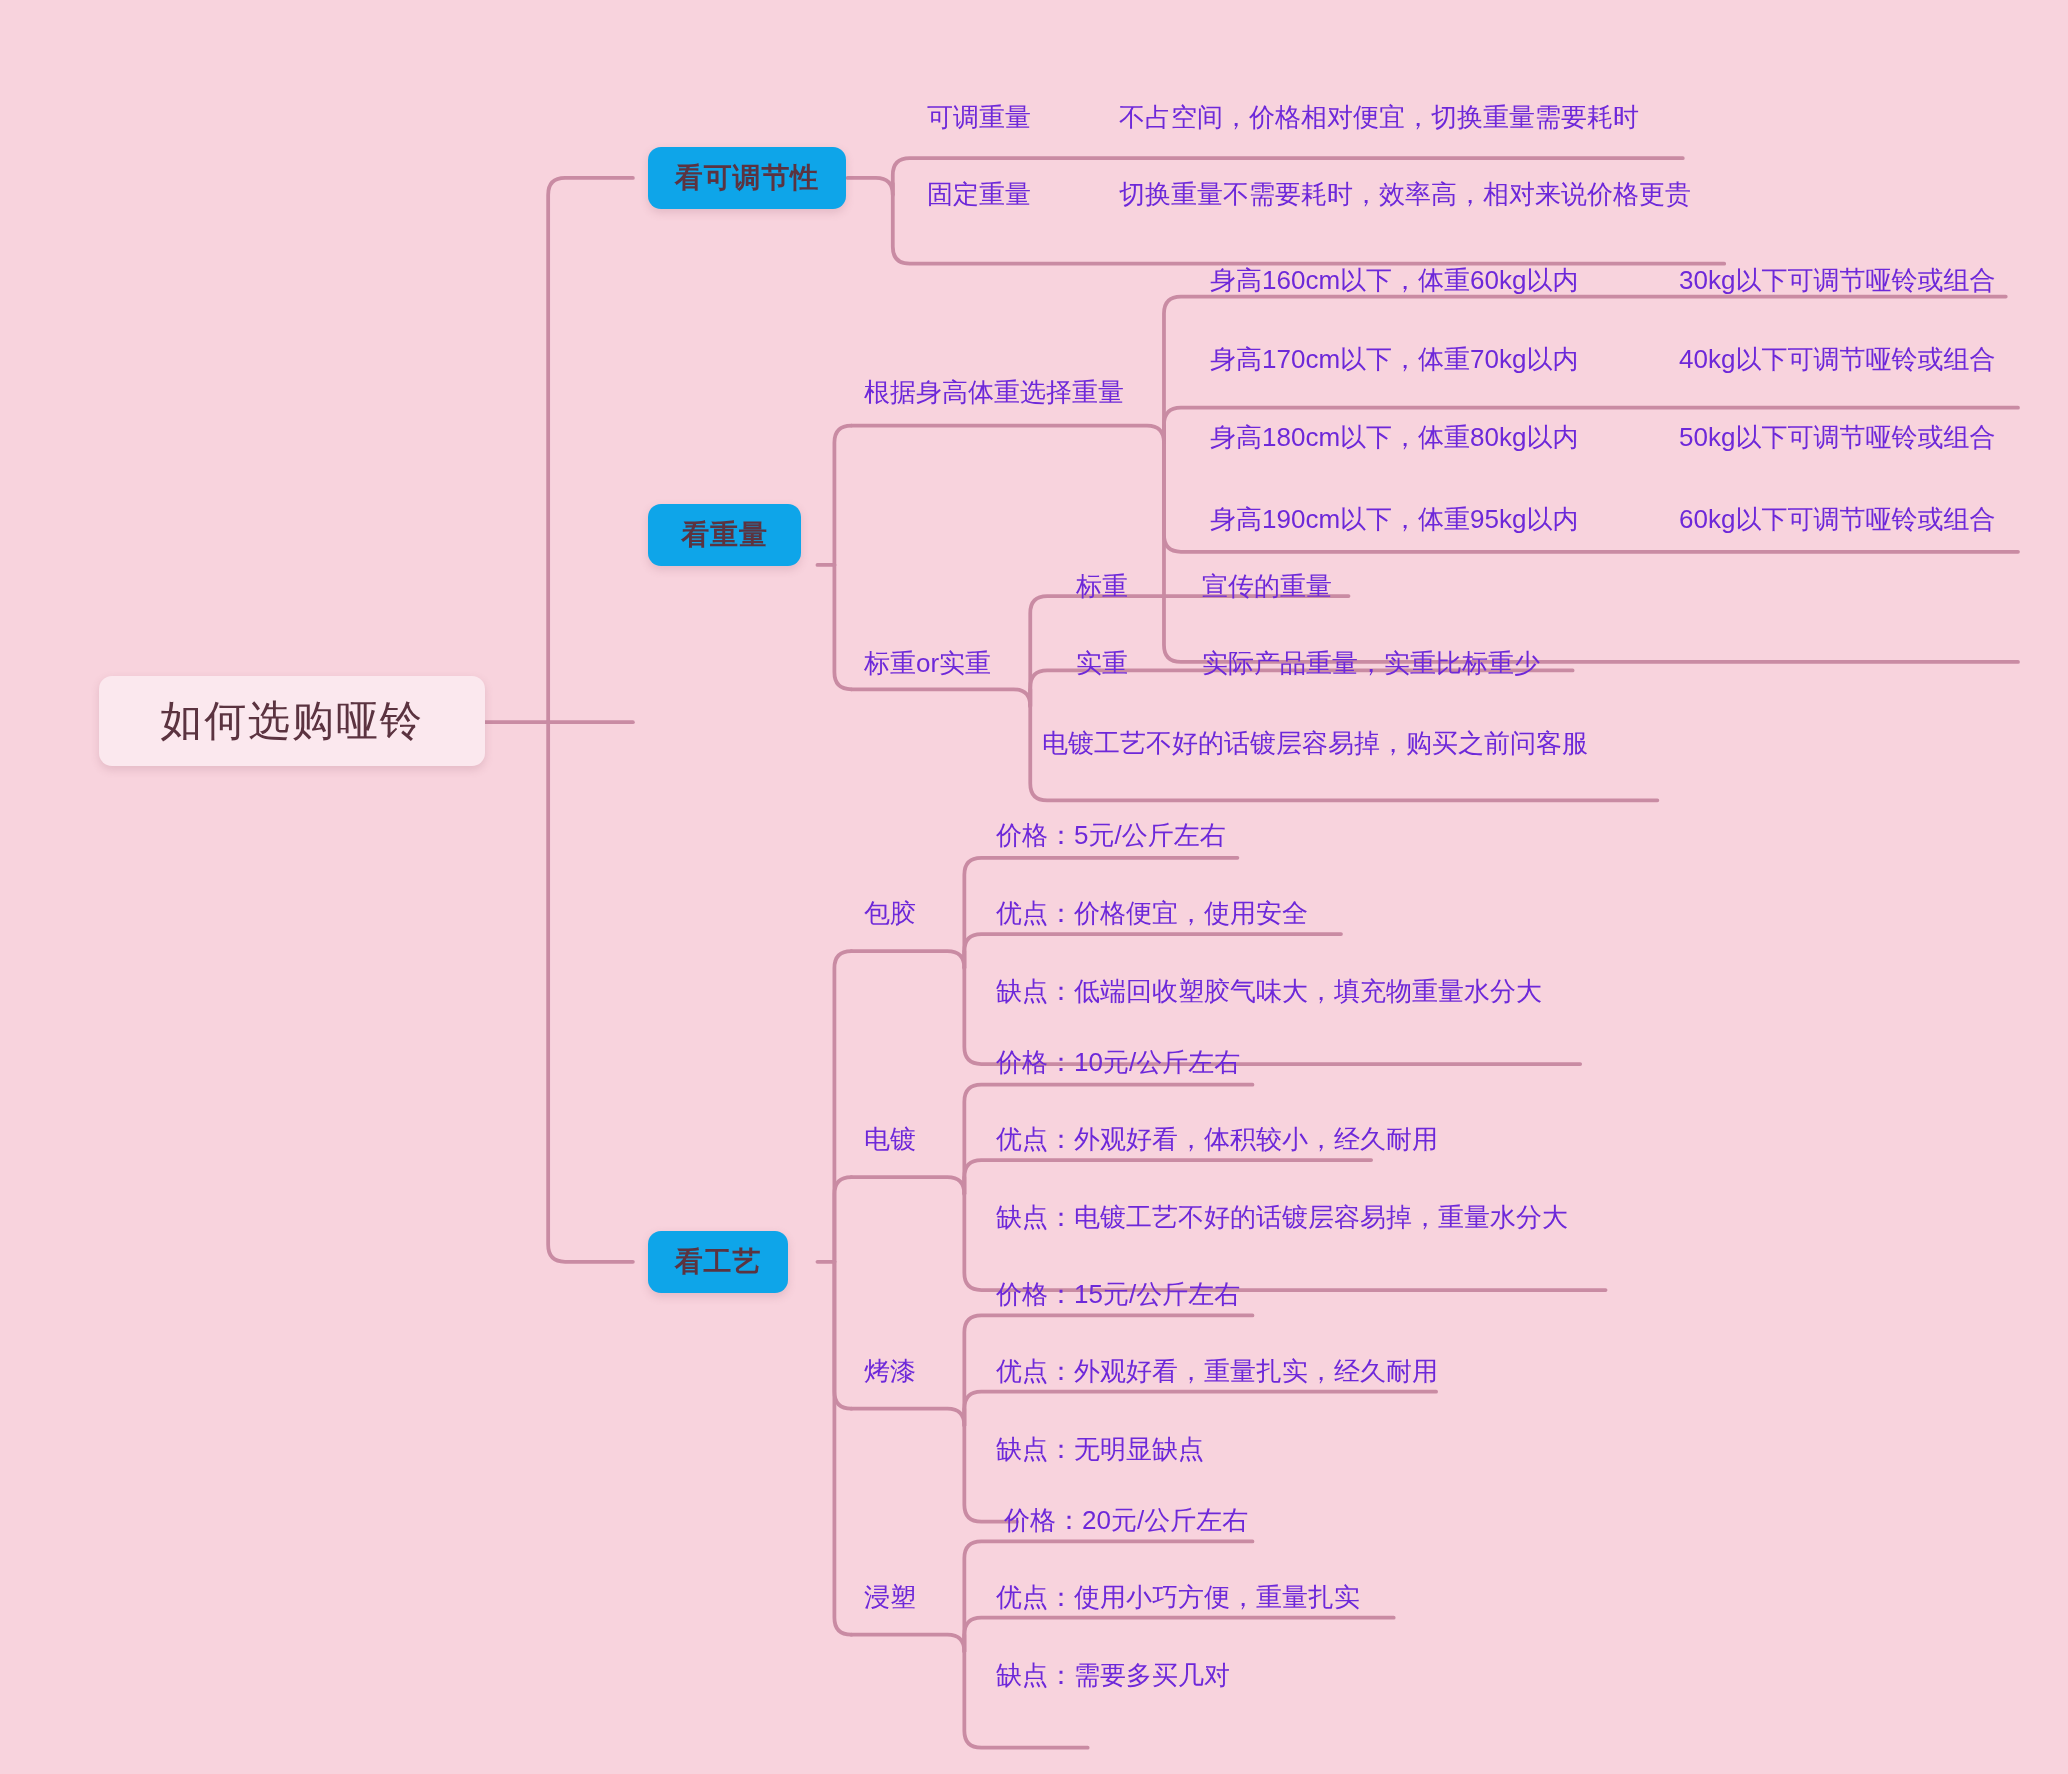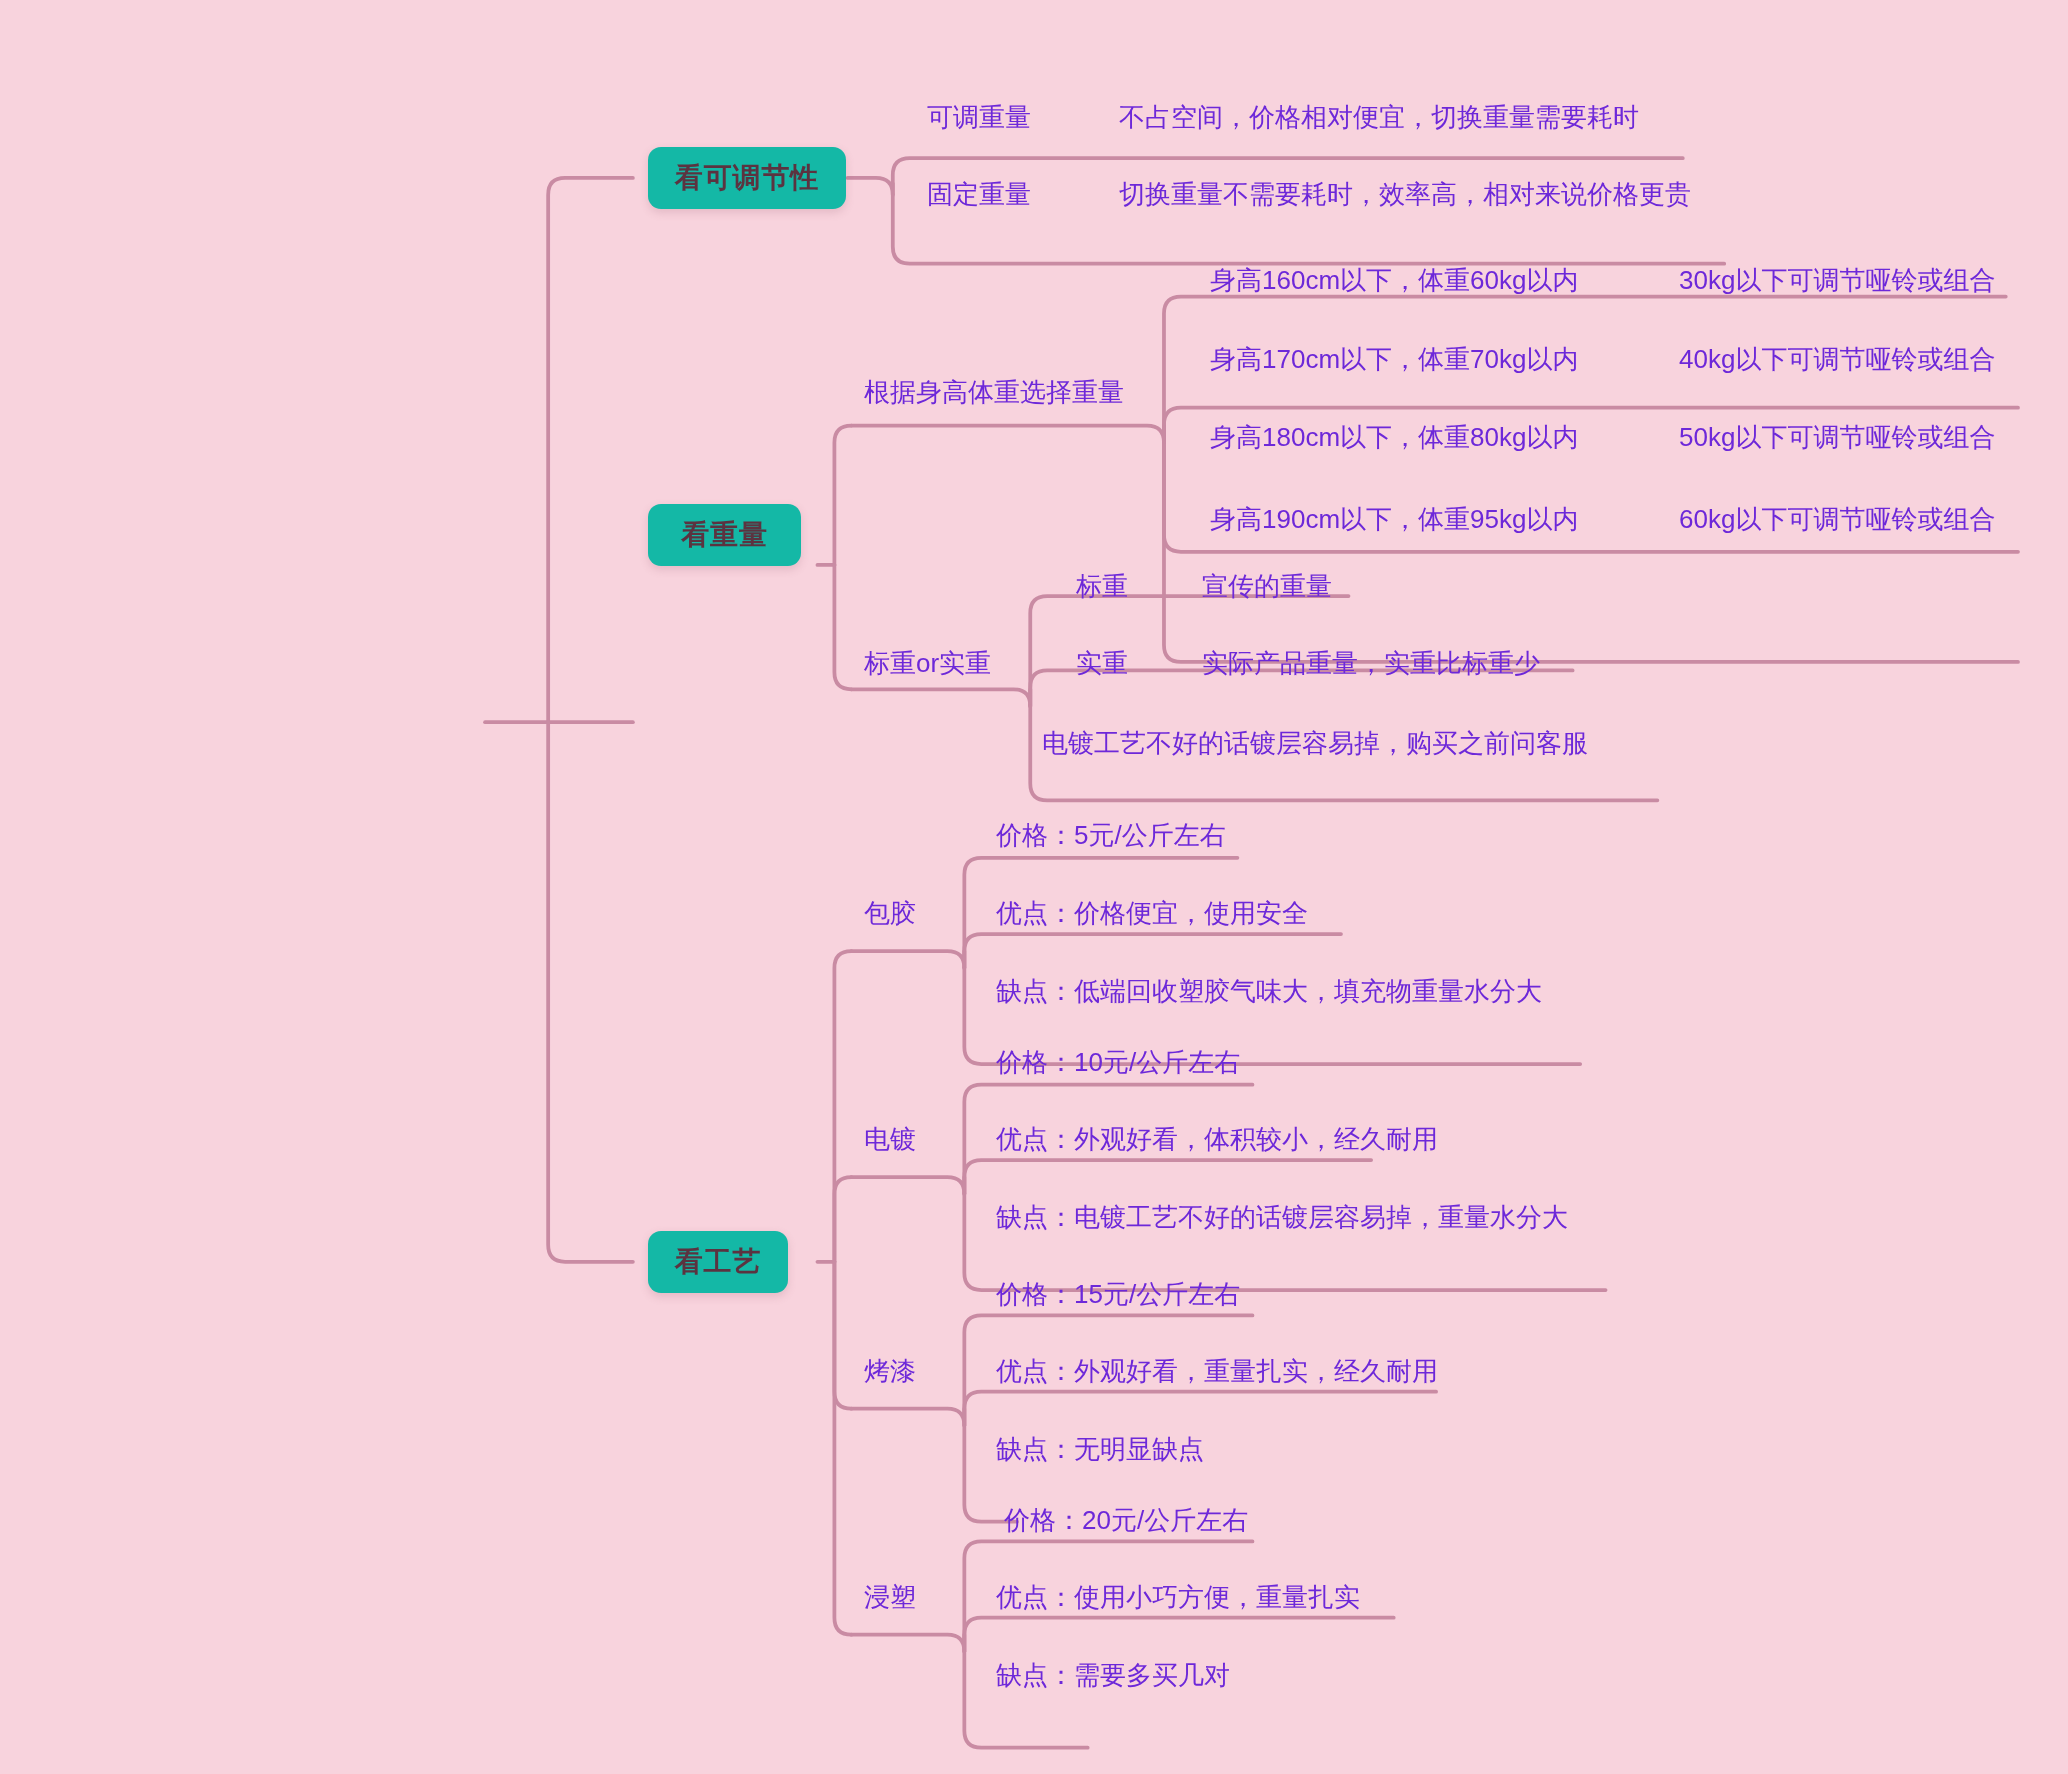--- a/index.html
+++ b/index.html
@@ -45,21 +45,21 @@
   .root-node span {
     font-size: 42px;
     color: #5b3340;
     letter-spacing: 1.9px;
     font-weight: 400;
   }
 
   
   .branch-node {
     position: absolute;
-    background: #14b8a6;
+    background: #0ea5e9;
     border-radius: 13px;
     box-shadow: 0 3.8px 8.5px rgba(150, 90, 110, 0.20);
     display: flex;
     align-items: center;
     justify-content: center;
     height: 62px;
   }
   .branch-node span {
     font-size: 28px;
     color: #5b3340;
@@ -144,20 +144,23 @@
       <path d="M1024 1514 V1598 q0 18 18 18 H1080"></path>
 
       <path d="M904 1736 H1006 q18 0 18 18 V1736"></path>
       <path d="M1024 1754 V1655 q0-18 18-18 H1330"></path>
       <path d="M1024 1754 V1736 q0-18 18-18 H1480"></path>
       <path d="M1024 1754 V1838 q0 18 18 18 H1155"></path>
 
     </g>
   </svg>
 
+  <div class="root-node">
+    <span>如何选购哑铃</span>
+  </div>
 
   <div class="branch-node" style="left:648px; top:147px; width:198px;">
     <span>看可调节性</span>
   </div>
 
   <div class="branch-node" style="left:648px; top:504px; width:153px;">
     <span>看重量</span>
   </div>
 
   <div class="branch-node" style="left:648px; top:1231px; width:140px;">

